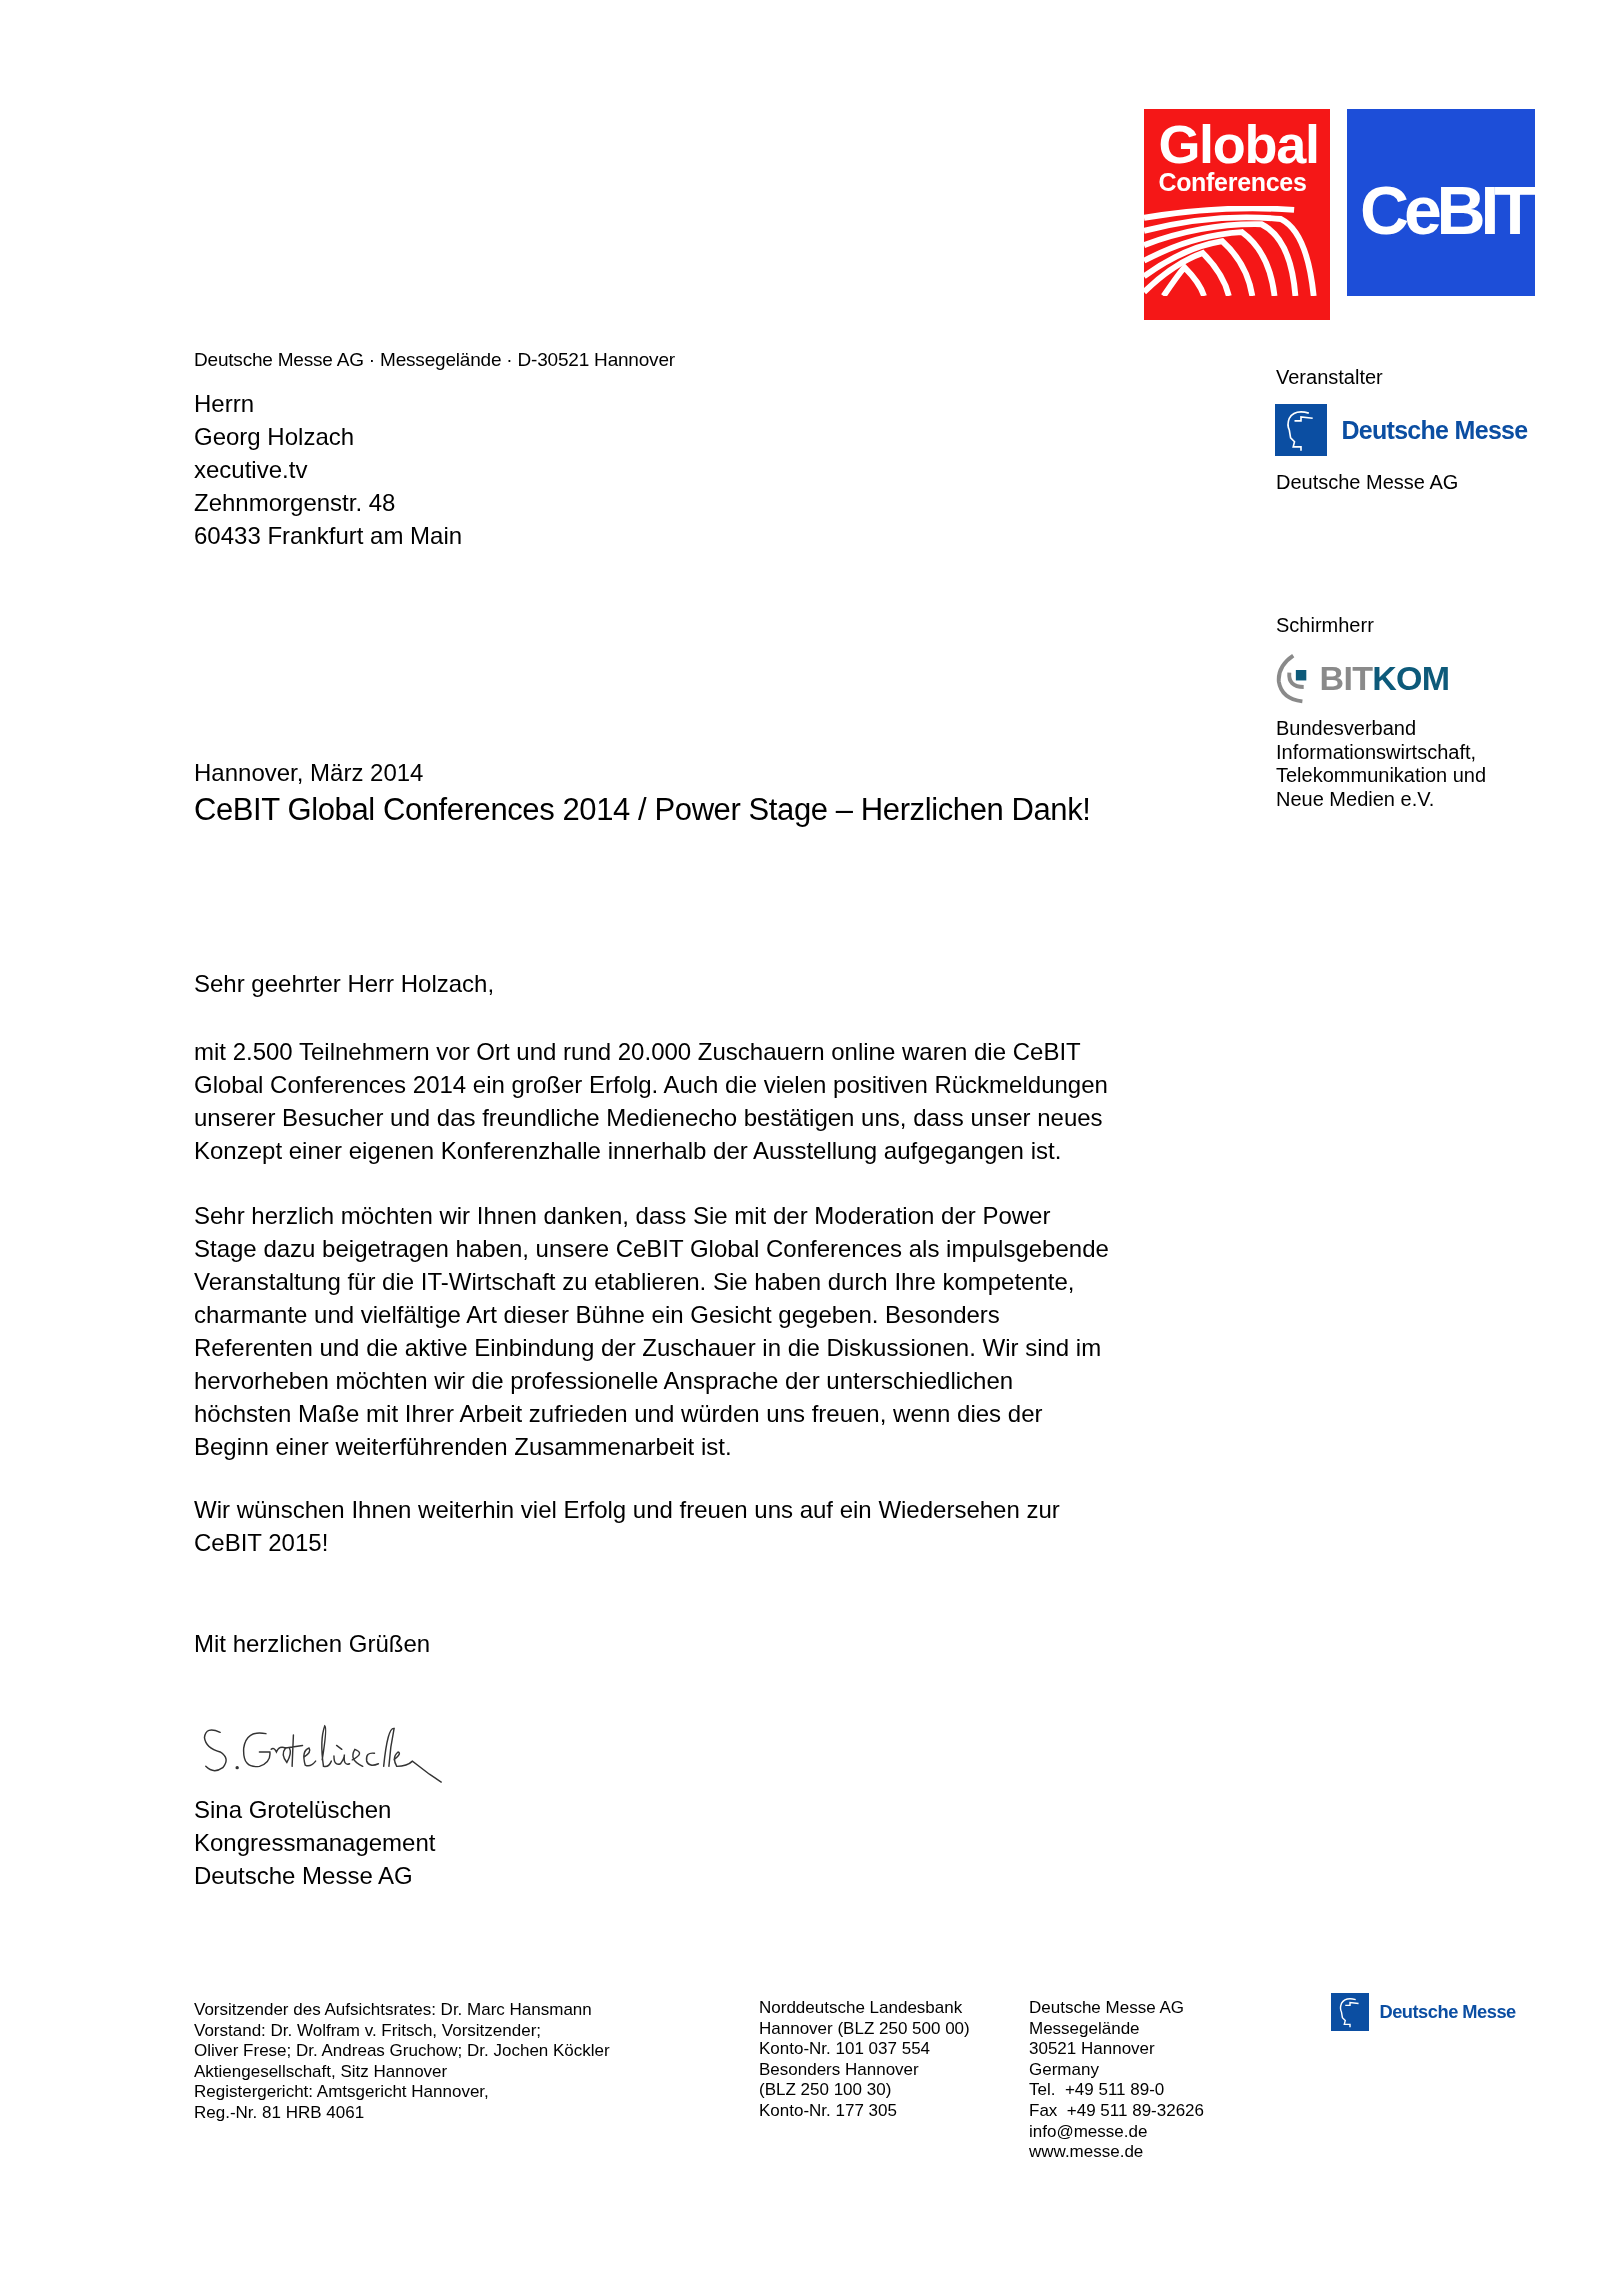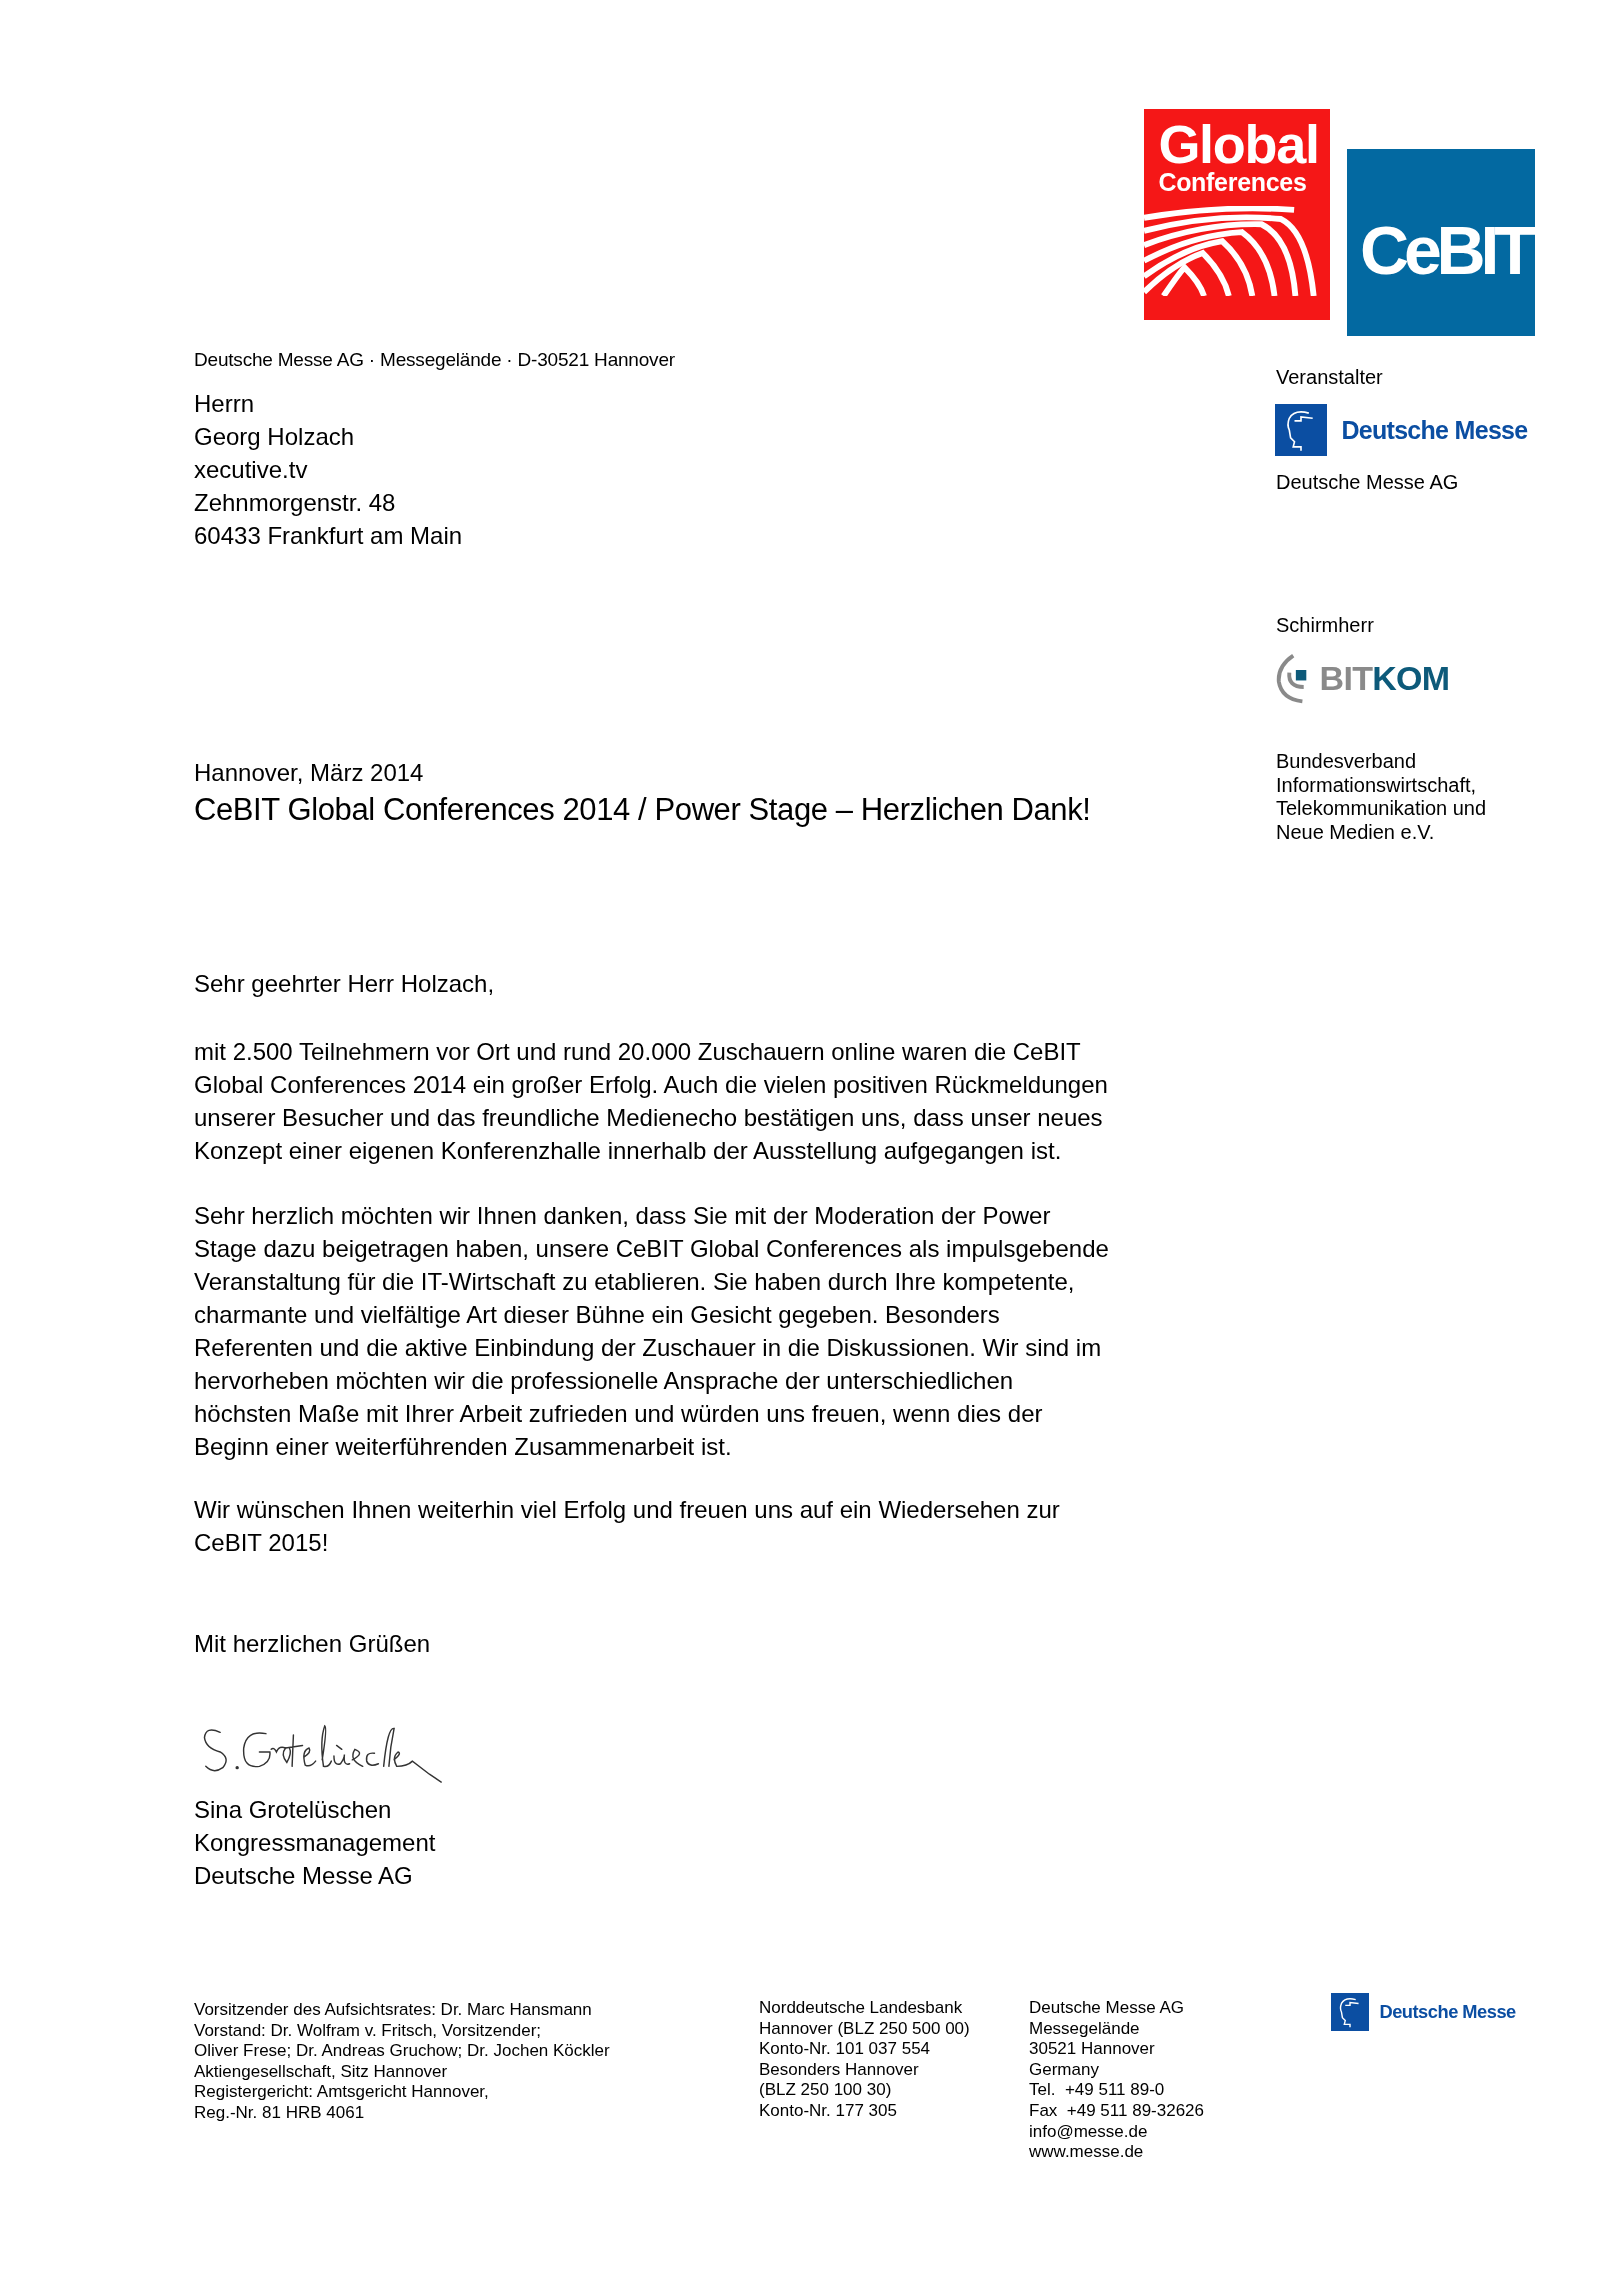--- a/index.html
+++ b/index.html
@@ -24,21 +24,21 @@
   
   .side { left: 1276px; font-size: 20px; line-height: 23.6px; }
   .side-label { white-space: nowrap; }
   .side-org { white-space: nowrap; }
 
   
   .gc-box { left: 1144px; top: 109px; width: 186px; height: 211px; background: #f51717; overflow: hidden; }
   .gc-title { position: absolute; left: 14.4px; top: 7.9px; color: #fff; font-weight: bold; font-size: 54px; letter-spacing: -1.3px; line-height: 54px; }
   .gc-sub { position: absolute; left: 14.4px; top: 60px; color: #fff; font-weight: bold; font-size: 25px; letter-spacing: -0.3px; line-height: 26px; }
   .gc-globe { position: absolute; left: 0; top: 97px; width: 186px; height: 90px; }
-  .cebit-box { left: 1347px; top: 109px; width: 188px; height: 187px; background: #0369a1; margin-top: 40px; }
+  .cebit-box { left: 1347px; top: 109px; width: 188px; height: 187px; background: #1d4ed8; }
   .cebit-text { position: absolute; left: 13px; top: 65px; color: #fff; font-weight: bold; font-size: 68px; letter-spacing: -5.2px; line-height: 72px; }
 
   .dm-logo { left: 1275px; top: 404px; height: 52px; display: flex; align-items: center; }
   .dm-square { width: 52px; height: 52px; background: #0b4ea2; }
   .dm-word { margin-left: 14.4px; color: #0b4ea2; font-weight: bold; font-size: 25px; letter-spacing: -0.7px; white-space: nowrap; }
   .bitkom-logo { left: 1276px; top: 653px; height: 51px; display: flex; align-items: center; }
   .bitkom-word { font-weight: bold; font-size: 34px; letter-spacing: -0.7px; white-space: nowrap; margin-left: 2.6px; }
   .bit { color: #8a8a8a; }
   .kom { color: #0d5a7a; }
 
@@ -105,21 +105,21 @@
   <div class="side-label">Schirmherr</div>
 </div>
 <div class="abs bitkom-logo">
   <svg width="41" height="51" viewBox="0 0 62 78">
     <path d="M26,4 Q2,20 4,44 Q8,70 40,74" fill="none" stroke="#8a8a8a" stroke-width="6"></path>
     <path d="M20,30 Q18,52 42,52" fill="none" stroke="#8a8a8a" stroke-width="6"></path>
     <rect x="30" y="26" width="16" height="16" fill="#0d5a7a"></rect>
   </svg>
   <div class="bitkom-word"><span class="bit">BIT</span><span class="kom">KOM</span></div>
 </div>
-<div class="abs side" style="top:717px;margin-top:33px;">
+<div class="abs side" style="top:717px;">
   <div class="side-org">Bundesverband</div>
   <div class="side-org">Informationswirtschaft,</div>
   <div class="side-org">Telekommunikation und</div>
   <div class="side-org">Neue Medien e.V.</div>
 </div>
 
 <div class="abs date">Hannover, März 2014</div>
 <div class="abs subject">CeBIT Global Conferences 2014 / Power Stage – Herzlichen Dank!</div>
 
 <div class="abs body-text salutation">

